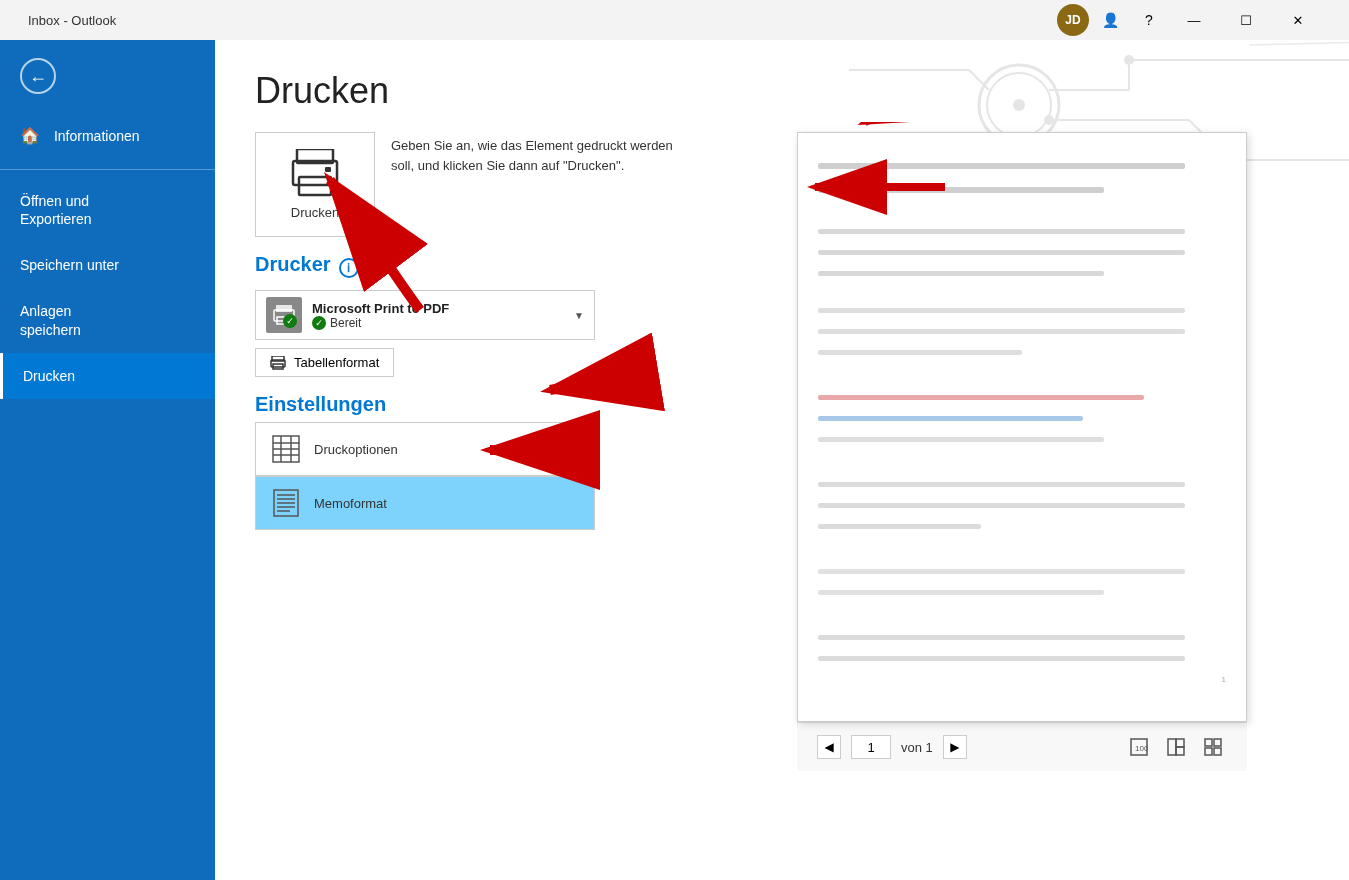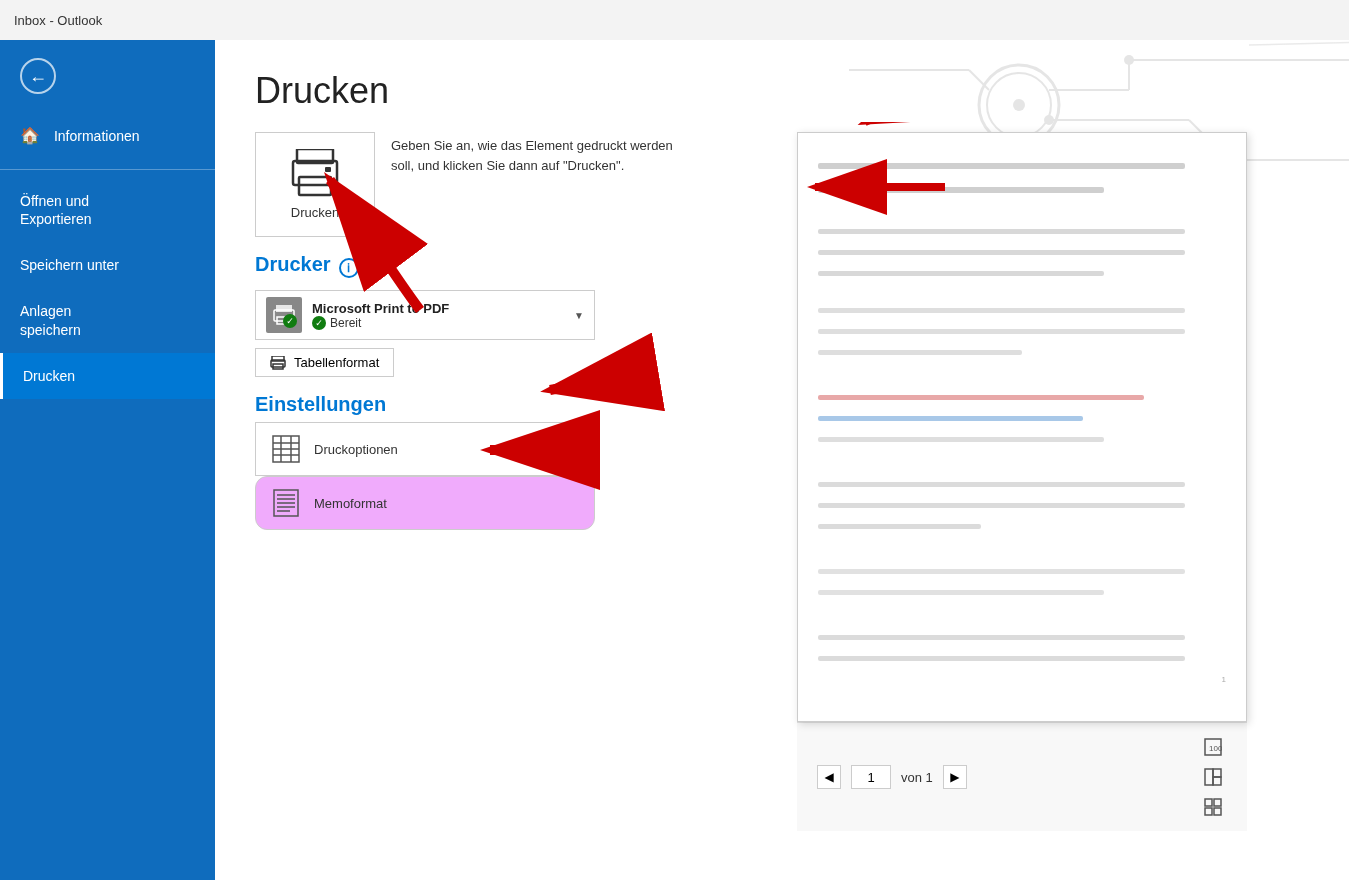--- a/index.html
+++ b/index.html
@@ -13,21 +13,21 @@
       background: #f3f3f3;
     }
 
     
     .titlebar {
       height: 40px;
       background: #f3f3f3;
       display: flex;
       align-items: center;
       justify-content: space-between;
-      padding: 0 14px;
+      padding: 0 28px;
       flex-shrink: 0;
     }
     .titlebar-right {
       display: flex;
       align-items: center;
       gap: 6px;
     }
     .titlebar-btn {
       width: 46px;
       height: 32px;
@@ -271,21 +271,21 @@
       display: flex;
       align-items: center;
       gap: 12px;
       padding: 10px 14px;
       cursor: pointer;
       background: white;
       font-size: 13px;
       color: #333;
       width: 340px;
     }
-    .format-item.selected { background: #f0abfc; border-radius: 12px; }
+    .format-item.selected { background: #7dd3fc; }
     .format-icon {
       width: 32px;
       height: 32px;
       display: flex;
       align-items: center;
       justify-content: center;
       flex-shrink: 0;
     }
 
     
@@ -351,22 +351,21 @@
       text-align: center;
       font-size: 13px;
     }
     .page-of {
       font-size: 13px;
       color: #333;
     }
     .preview-icons {
       margin-left: auto;
       display: flex;
-      gap: 2px;
-      flex-direction: column;
+      gap: 9px;
     }
     .preview-icon-btn {
       width: 28px;
       height: 28px;
       border: none;
       background: transparent;
       cursor: pointer;
       font-size: 16px;
       display: flex;
       align-items: center;
@@ -392,20 +391,38 @@
       flex-direction: column;
       overflow: hidden;
     }
   </style>
 </head>
 <body>
 
 <div class="titlebar">
   <div style="font-size:13px; color:#333;">
     <span>Inbox - Outlook</span>
+  </div>
+  <div class="titlebar-right">
+    <div class="avatar-btn">
+      <span>JD</span>
+    </div>
+    <button class="titlebar-icon-btn">👤</button>
+    <button class="titlebar-icon-btn">
+      <span>?</span>
+    </button>
+    <button class="titlebar-btn">
+      <span>—</span>
+    </button>
+    <button class="titlebar-btn">
+      <span>☐</span>
+    </button>
+    <button class="titlebar-btn close">
+      <span>✕</span>
+    </button>
   </div>
 </div>
 
 <div class="main-container">
 
   <div class="sidebar">
     <div class="sidebar-back">
       <div class="back-circle">←</div>
     </div>
     <div class="sidebar-nav">

